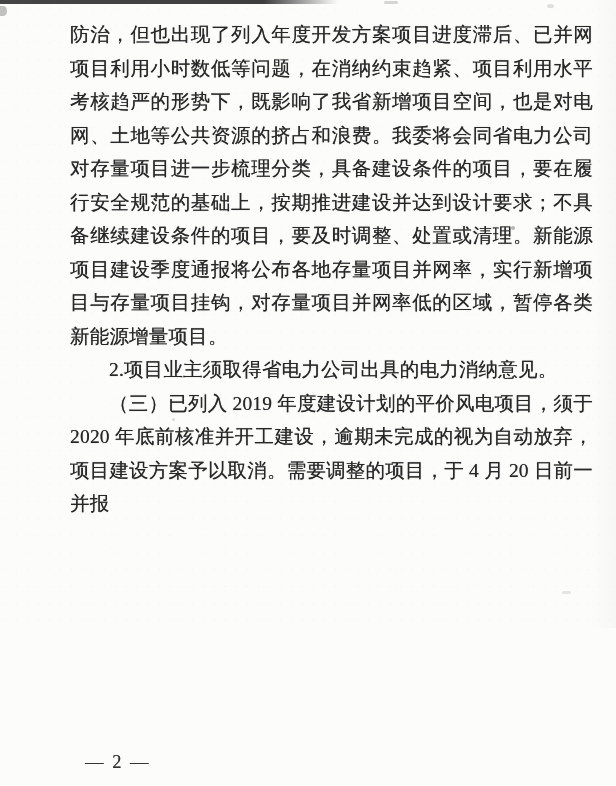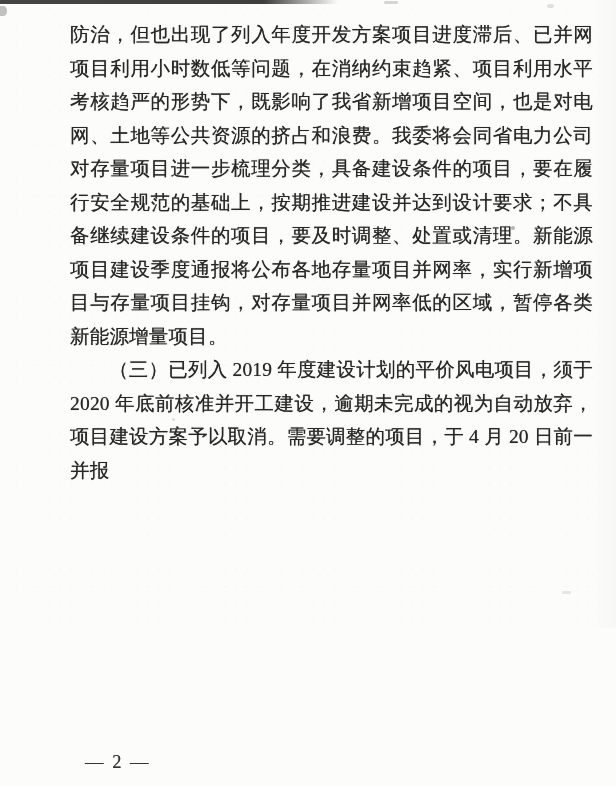--- a/index.html
+++ b/index.html
@@ -87,18 +87,19 @@
   <div class="top-band"></div>
   <div class="edge-smudge"></div>
   <div class="speck speck-1"></div>
   <div class="speck speck-2"></div>
   <div class="speck speck-3"></div>
   <div class="speck speck-4"></div>
   <div class="speck speck-5"></div>
 
   <div class="doc-text">
     <p class="plain">防治，但也出现了列入年度开发方案项目进度滞后、已并网项目利用小时数低等问题，在消纳约束趋紧、项目利用水平考核趋严的形势下，既影响了我省新增项目空间，也是对电网、土地等公共资源的挤占和浪费。我委将会同省电力公司对存量项目进一步梳理分类，具备建设条件的项目，要在履行安全规范的基础上，按期推进建设并达到设计要求；不具备继续建设条件的项目，要及时调整、处置或清理。新能源项目建设季度通报将公布各地存量项目并网率，实行新增项目与存量项目挂钩，对存量项目并网率低的区域，暂停各类新能源增量项目。</p>
+    <p class="indent">2.项目业主须取得省电力公司出具的电力消纳意见。</p>
     <p class="indent">（三）已列入 2019 年度建设计划的平价风电项目，须于 2020 年底前核准并开工建设，逾期未完成的视为自动放弃，项目建设方案予以取消。需要调整的项目，于 4 月 20 日前一并报</p>
   </div>
 
   <div class="page-number">— 2 —</div>
 
 </div>
 
 </body></html>

